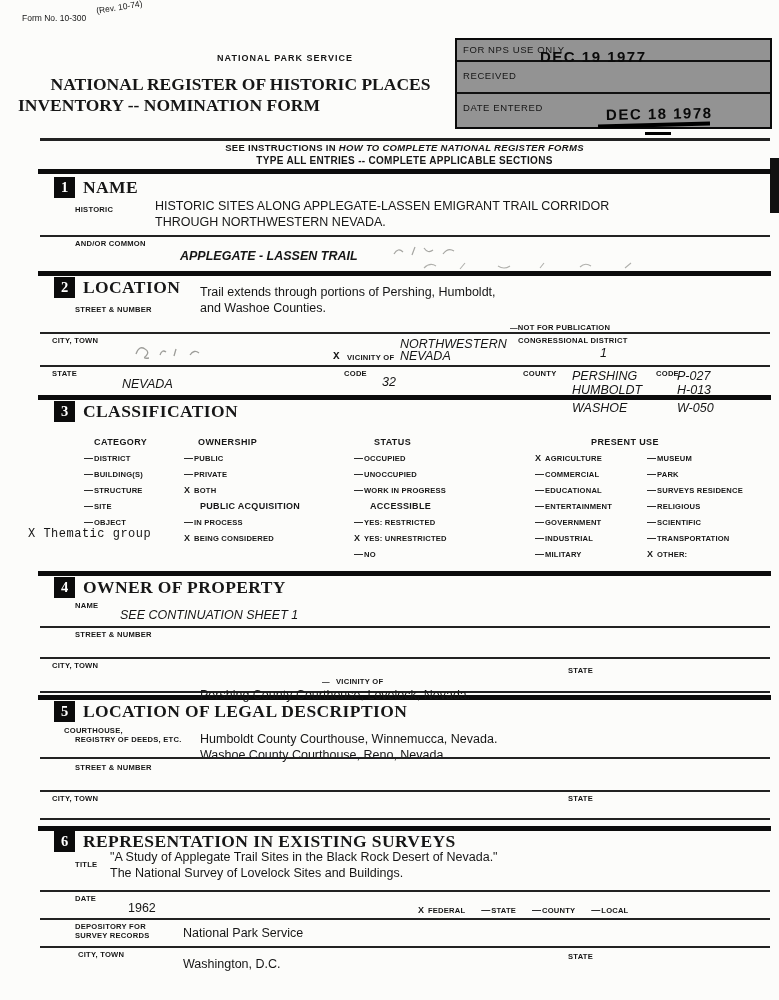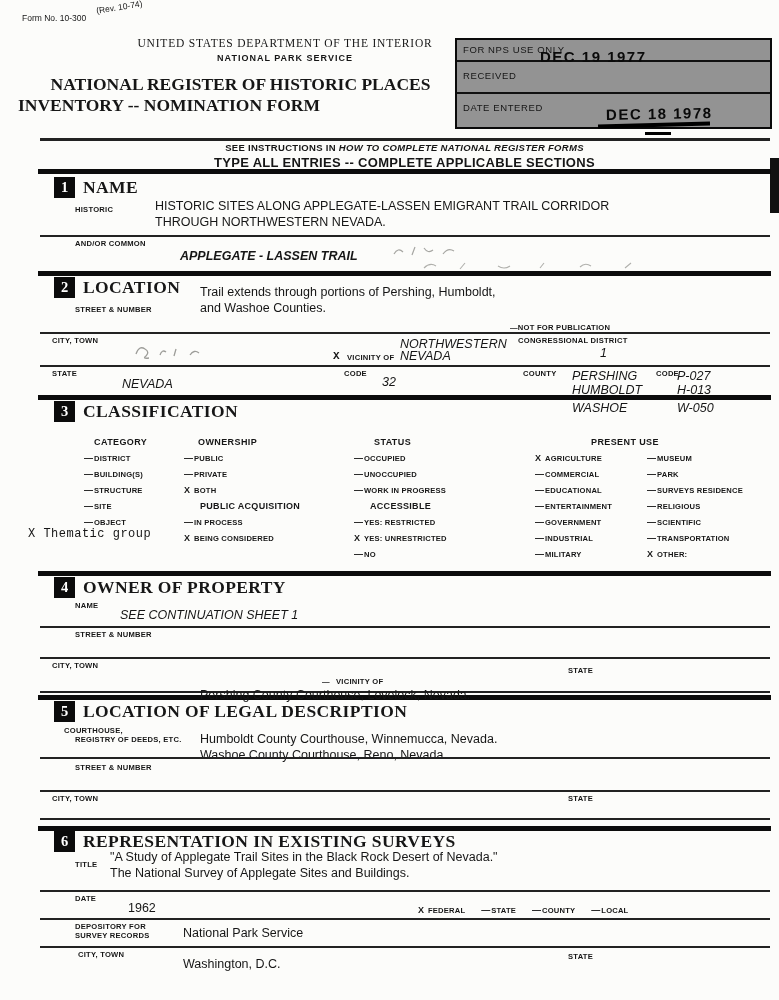--- a/index.html
+++ b/index.html
@@ -34,41 +34,40 @@
   .hand { position:absolute; font-family:"Liberation Mono","DejaVu Sans Mono",monospace;
           font-size:12px; letter-spacing:.5px; white-space:nowrap; }
 </style>
 </head>
 <body>
 
 <div class="page">
 
   <div class="abs" style="left:22px;top:13px;font-size:8.5px">Form No. 10-300</div>
   <div class="abs" style="left:96px;top:2px;font-size:8.5px;transform:rotate(-9deg)">(Rev. 10-74)</div>
-  <div class="abs serif" style="left:75px;top:37px;width:420px;text-align:center;font-size:11.5px;letter-spacing:.8px">UNITED STATES DEPARTMENT OF THE INTERIOR</div>
   <div class="abs" style="left:75px;top:53px;width:420px;text-align:center;font-size:9px;font-weight:bold;letter-spacing:1px">NATIONAL PARK SERVICE</div>
   <div class="abs serif" style="left:18px;top:74px;width:445px;text-align:center;font-weight:bold;font-size:17.5px">NATIONAL REGISTER OF HISTORIC PLACES</div>
   <div class="abs serif" style="left:18px;top:95px;width:445px;text-align:left;font-weight:bold;font-size:17.5px">INVENTORY -- NOMINATION FORM</div>
 
   <div class="abs" style="left:455px;top:38px;width:317px;height:91px;background:#939393;border:2.5px solid #0a0a0a">
     <div class="boxlbl" style="left:6px;top:4px">FOR NPS USE ONLY</div>
     <div class="abs" style="left:0;top:20px;width:100%;height:2px;background:#111"></div>
     <div class="boxlbl" style="left:6px;top:30px">RECEIVED</div>
     <div class="abs" style="left:0;top:52px;width:100%;height:2px;background:#111"></div>
     <div class="boxlbl" style="left:6px;top:62px">DATE ENTERED</div>
   </div>
   <div class="stamp" style="left:540px;top:48px">DEC 19 1977</div>
   <div class="stamp" style="left:606px;top:105px;transform:rotate(-1deg)">DEC 18 1978</div>
   <div class="abs" style="left:598px;top:123px;width:112px;height:3.5px;background:#000;transform:rotate(-1.5deg)"></div>
   <div class="abs" style="left:645px;top:132px;width:26px;height:3px;background:#000"></div>
   <div class="abs" style="left:770px;top:158px;width:9px;height:55px;background:#111"></div>
 
   <div class="rule" style="top:138px;height:2.5px"></div>
   <div class="abs" style="left:38px;top:142px;width:733px;text-align:center;font-size:9.5px;font-weight:bold;letter-spacing:.3px"><span>SEE INSTRUCTIONS IN </span><span class="it">HOW TO COMPLETE NATIONAL REGISTER FORMS</span></div>
-  <div class="abs" style="left:38px;top:155px;width:733px;text-align:center;font-size:13px;font-weight:bold;letter-spacing:.3px">TYPE ALL ENTRIES -- COMPLETE APPLICABLE SECTIONS</div>
+  <div class="abs" style="left:38px;top:155px;width:733px;text-align:center;font-size:10px;font-weight:bold;letter-spacing:.3px">TYPE ALL ENTRIES -- COMPLETE APPLICABLE SECTIONS</div>
 
   <div class="bar" style="top:169px"></div>
   <div class="sec" style="left:54px;top:177px">
     <span class="secnum">1</span>
     <span class="sectitle">NAME</span>
   </div>
   <div class="lbl" style="left:75px;top:205px">HISTORIC</div>
   <div class="type" style="left:155px;top:199px">HISTORIC SITES ALONG APPLEGATE-LASSEN EMIGRANT TRAIL CORRIDOR</div>
   <div class="type" style="left:155px;top:215px">THROUGH NORTHWESTERN NEVADA.</div>
   <div class="rule" style="top:235px"></div>
@@ -218,21 +217,21 @@
   <div class="lbl" style="left:568px;top:794px">STATE</div>
   <div class="rule" style="top:818px"></div>
 
   <div class="bar" style="top:826px"></div>
   <div class="sec" style="left:54px;top:831px">
     <span class="secnum">6</span>
     <span class="sectitle">REPRESENTATION IN EXISTING SURVEYS</span>
   </div>
   <div class="type" style="left:110px;top:850px">"A Study of Applegate Trail Sites in the Black Rock Desert of Nevada."</div>
   <div class="lbl" style="left:75px;top:860px">TITLE</div>
-  <div class="type" style="left:110px;top:866px">The National Survey of Applegate Sites and Buildings.</div>
+  <div class="type" style="left:110px;top:866px">The National Survey of Lovelock Sites and Buildings.</div>
   <div class="rule" style="top:890px"></div>
   <div class="lbl" style="left:75px;top:894px">DATE</div>
   <div class="type" style="left:128px;top:901px">1962</div>
   <div class="levels" style="left:418px;top:905px">
       <div class="ck"><span class="mk">X</span><span>FEDERAL</span></div>
       <div class="ck"><span class="mk">—</span><span>STATE</span></div>
       <div class="ck"><span class="mk">—</span><span>COUNTY</span></div>
       <div class="ck"><span class="mk">—</span><span>LOCAL</span></div>
     </div>
   <div class="rule" style="top:918px"></div>

